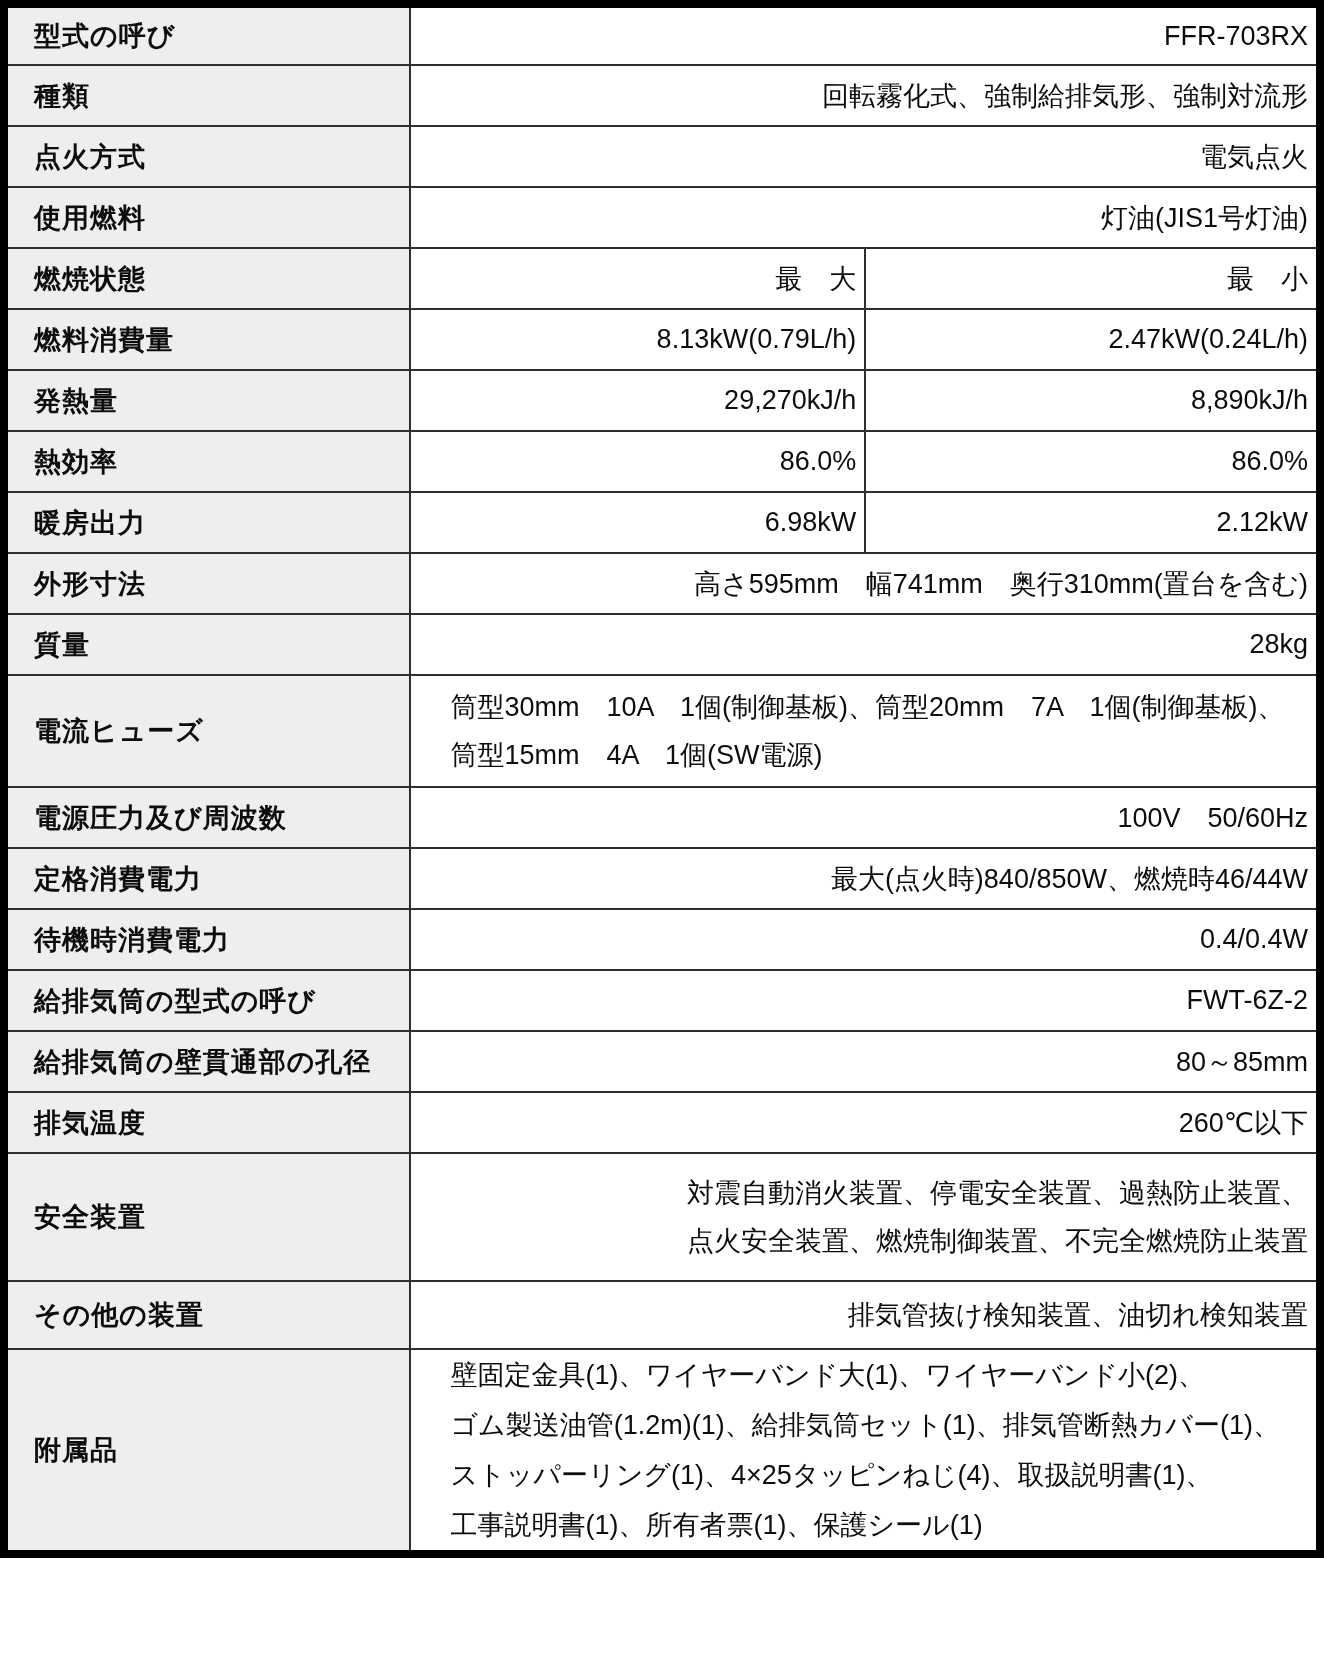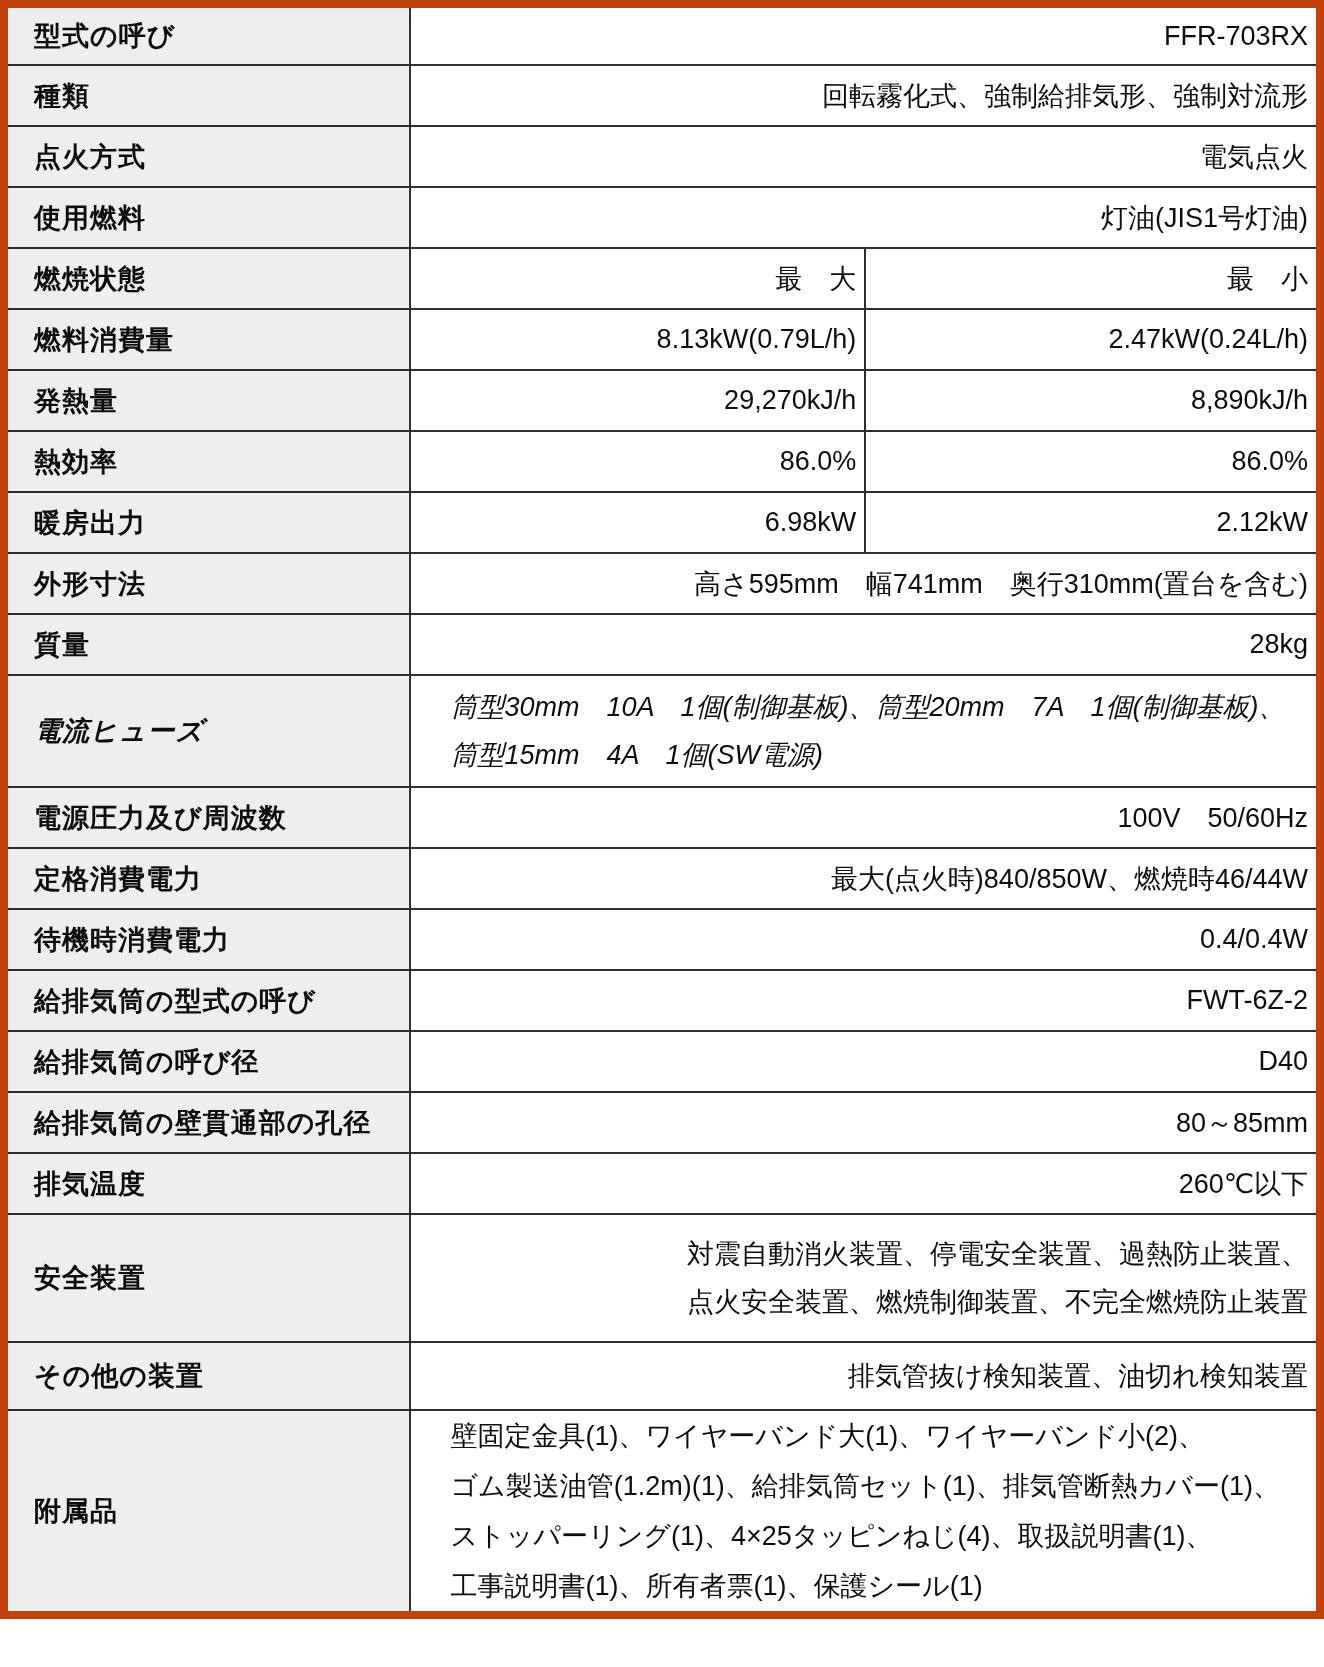--- a/index.html
+++ b/index.html
@@ -6,21 +6,21 @@
   body{
     width:1324px;height:1667px;
     font-family:"Liberation Sans","DejaVu Sans",sans-serif;
     color:#0d0d0d;
     box-sizing:border-box;
   }
   table.spec{
     border-collapse:collapse;
     table-layout:fixed;
     width:1324px;
-    border:8px solid #c2410c;
+    border:8px solid #000000;
   }
   col.c-label{width:404px;}
   col.c-a{width:452px;}
   col.c-b{width:452px;}
   th,td{
     border:2px solid #2e2e2e;
     vertical-align:middle;
     box-sizing:border-box;
   }
   th.label{
@@ -36,21 +36,21 @@
     text-align:right;
     font-weight:500;
     font-size:27px;
     padding:0 8px;
   }
   td.val.left{
     text-align:left;
     padding-left:39px;
   }
   tr.std{height:61px;}
-  tr.tall2{height:112px;font-style:italic;}
+  tr.tall2{height:112px;}
   tr.tall2c{height:128px;}
   tr.mid{height:68px;}
   tr.tall4{height:205px;}
   .line{line-height:48px;}
   tr.tall4 .line{line-height:50px;}
 </style>
 </head>
 <body>
 
 <table class="spec">
@@ -126,24 +126,20 @@
     </tr>
     <tr class="std">
       <th class="label">待機時消費電力</th>
       <td class="val" colspan="2">0.4/0.4W</td>
     </tr>
     <tr class="std">
       <th class="label">給排気筒の型式の呼び</th>
       <td class="val" colspan="2">FWT-6Z-2</td>
     </tr>
     <tr class="std">
-      <th class="label">給排気筒の呼び径</th>
-      <td class="val" colspan="2">D40</td>
-    </tr>
-    <tr class="std">
       <th class="label">給排気筒の壁貫通部の孔径</th>
       <td class="val" colspan="2">80～85mm</td>
     </tr>
     <tr class="std">
       <th class="label">排気温度</th>
       <td class="val" colspan="2">260℃以下</td>
     </tr>
     <tr class="tall2c">
       <th class="label">安全装置</th>
       <td class="val" colspan="2">

